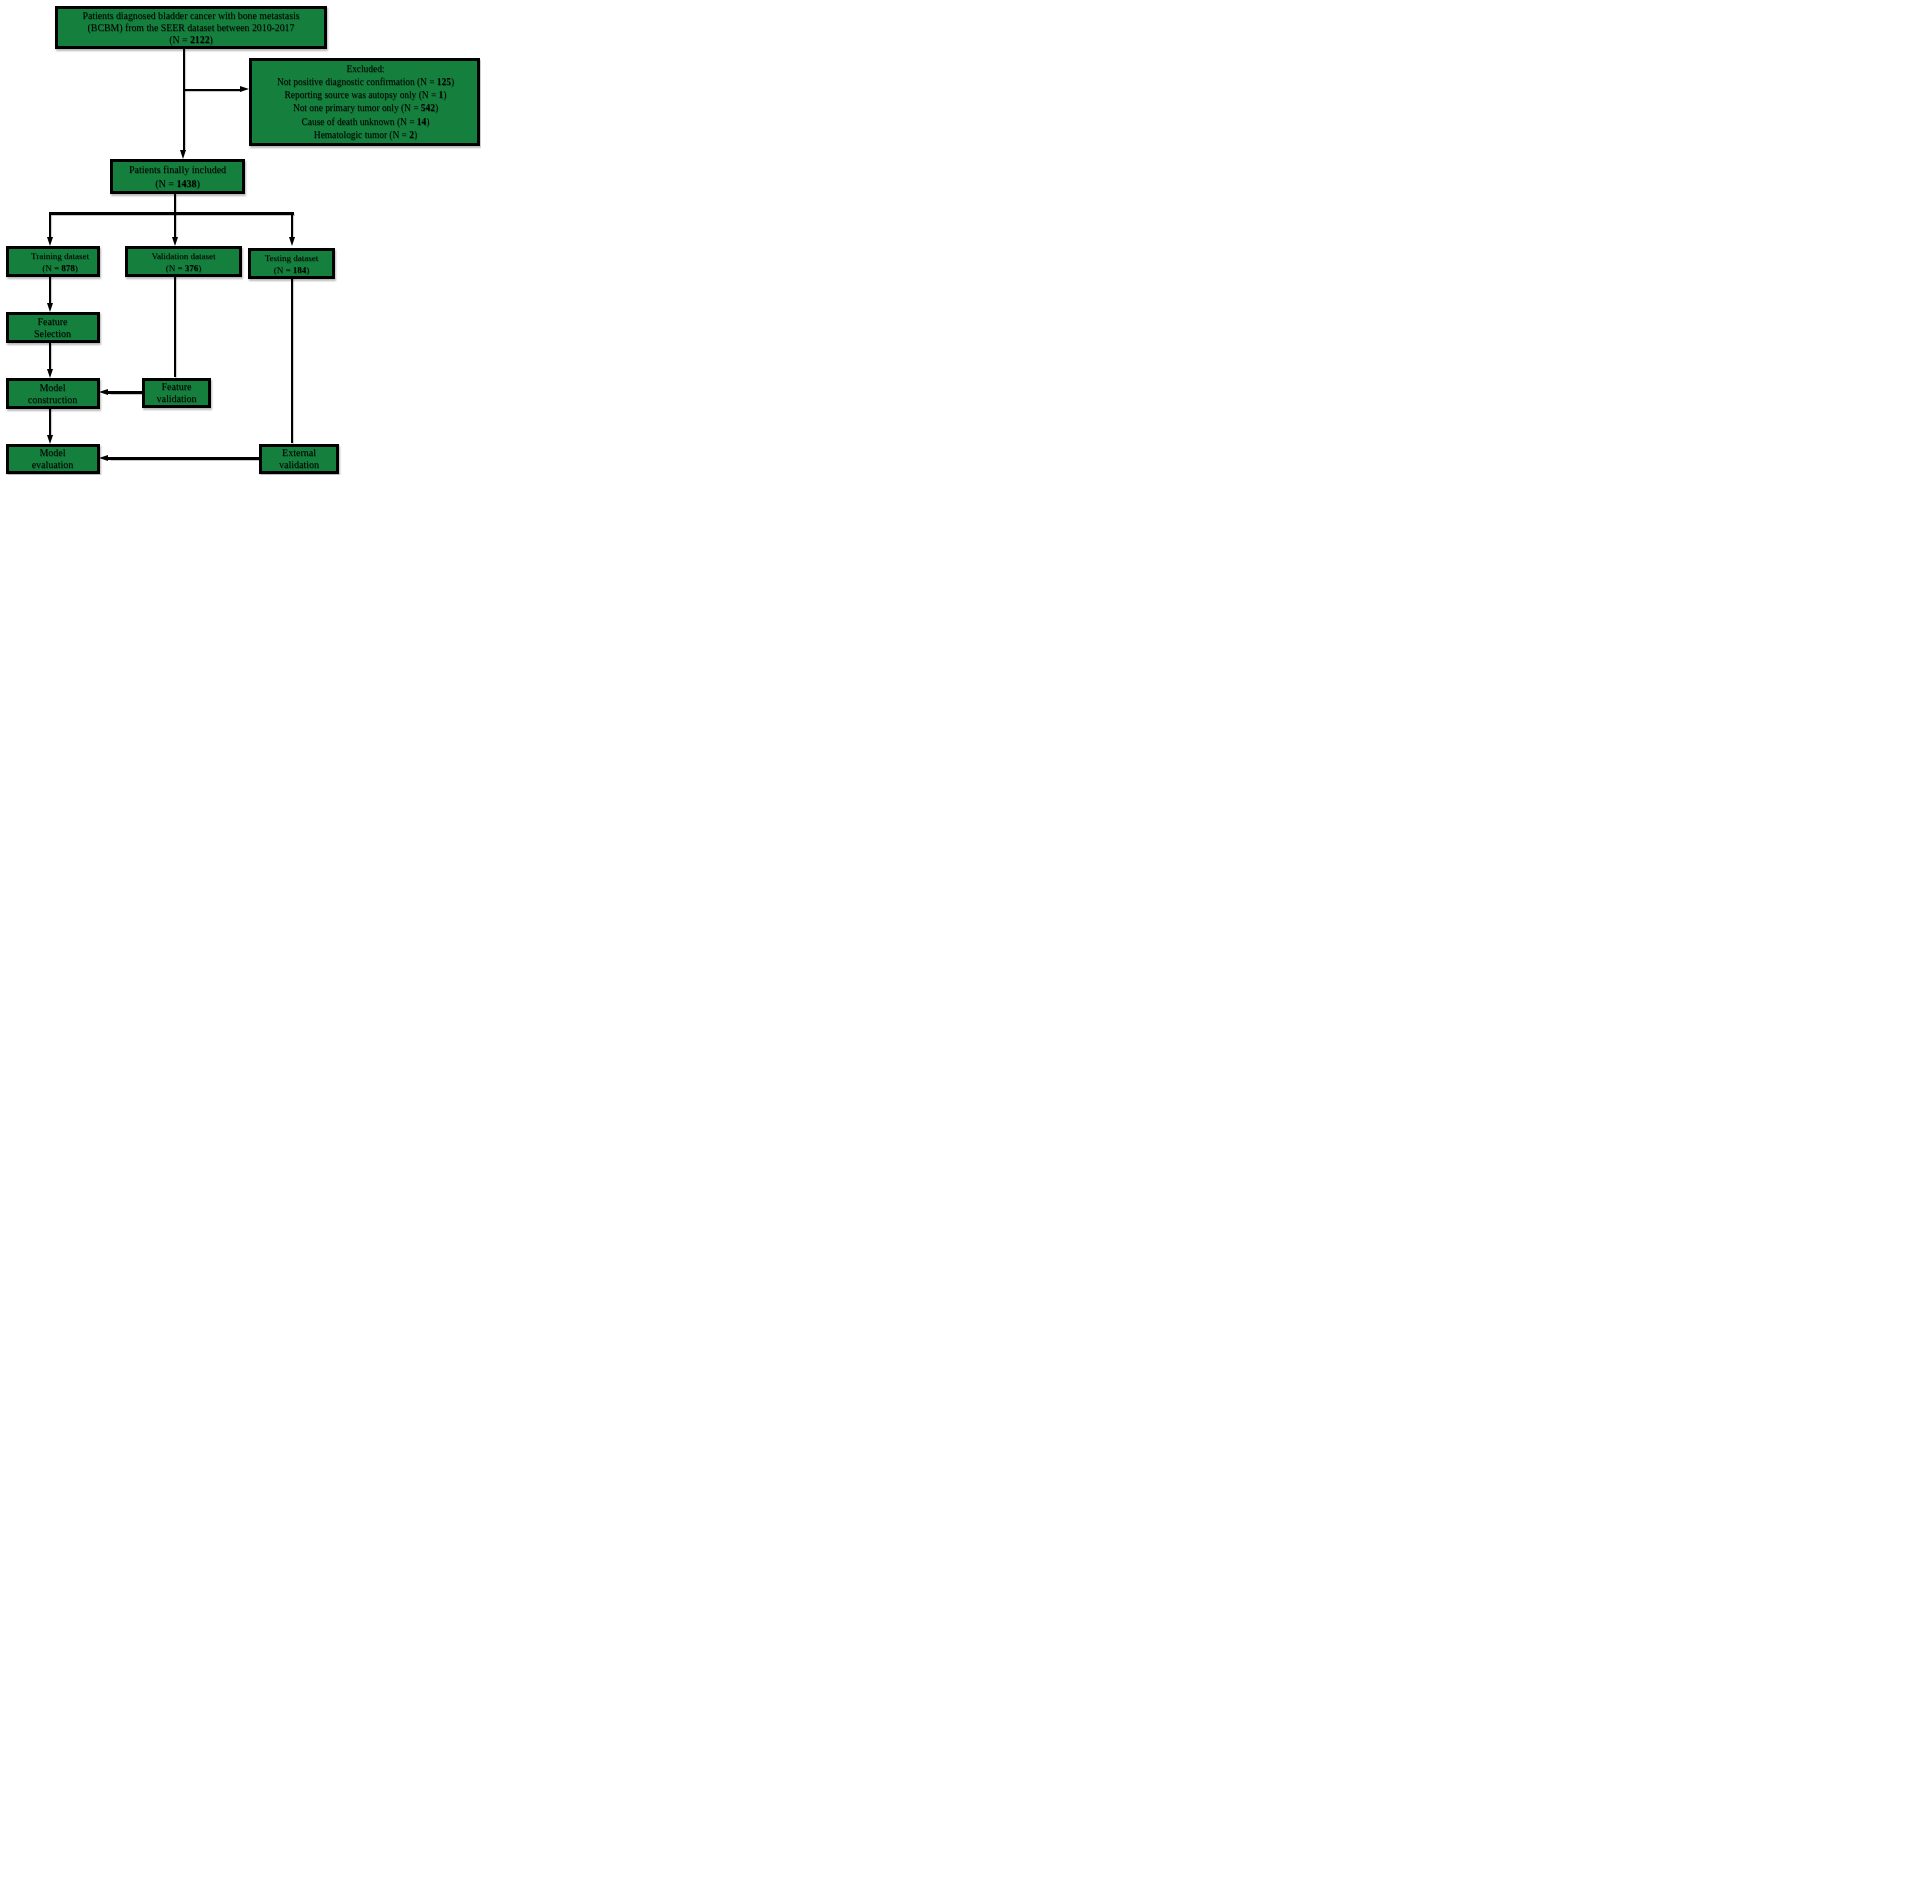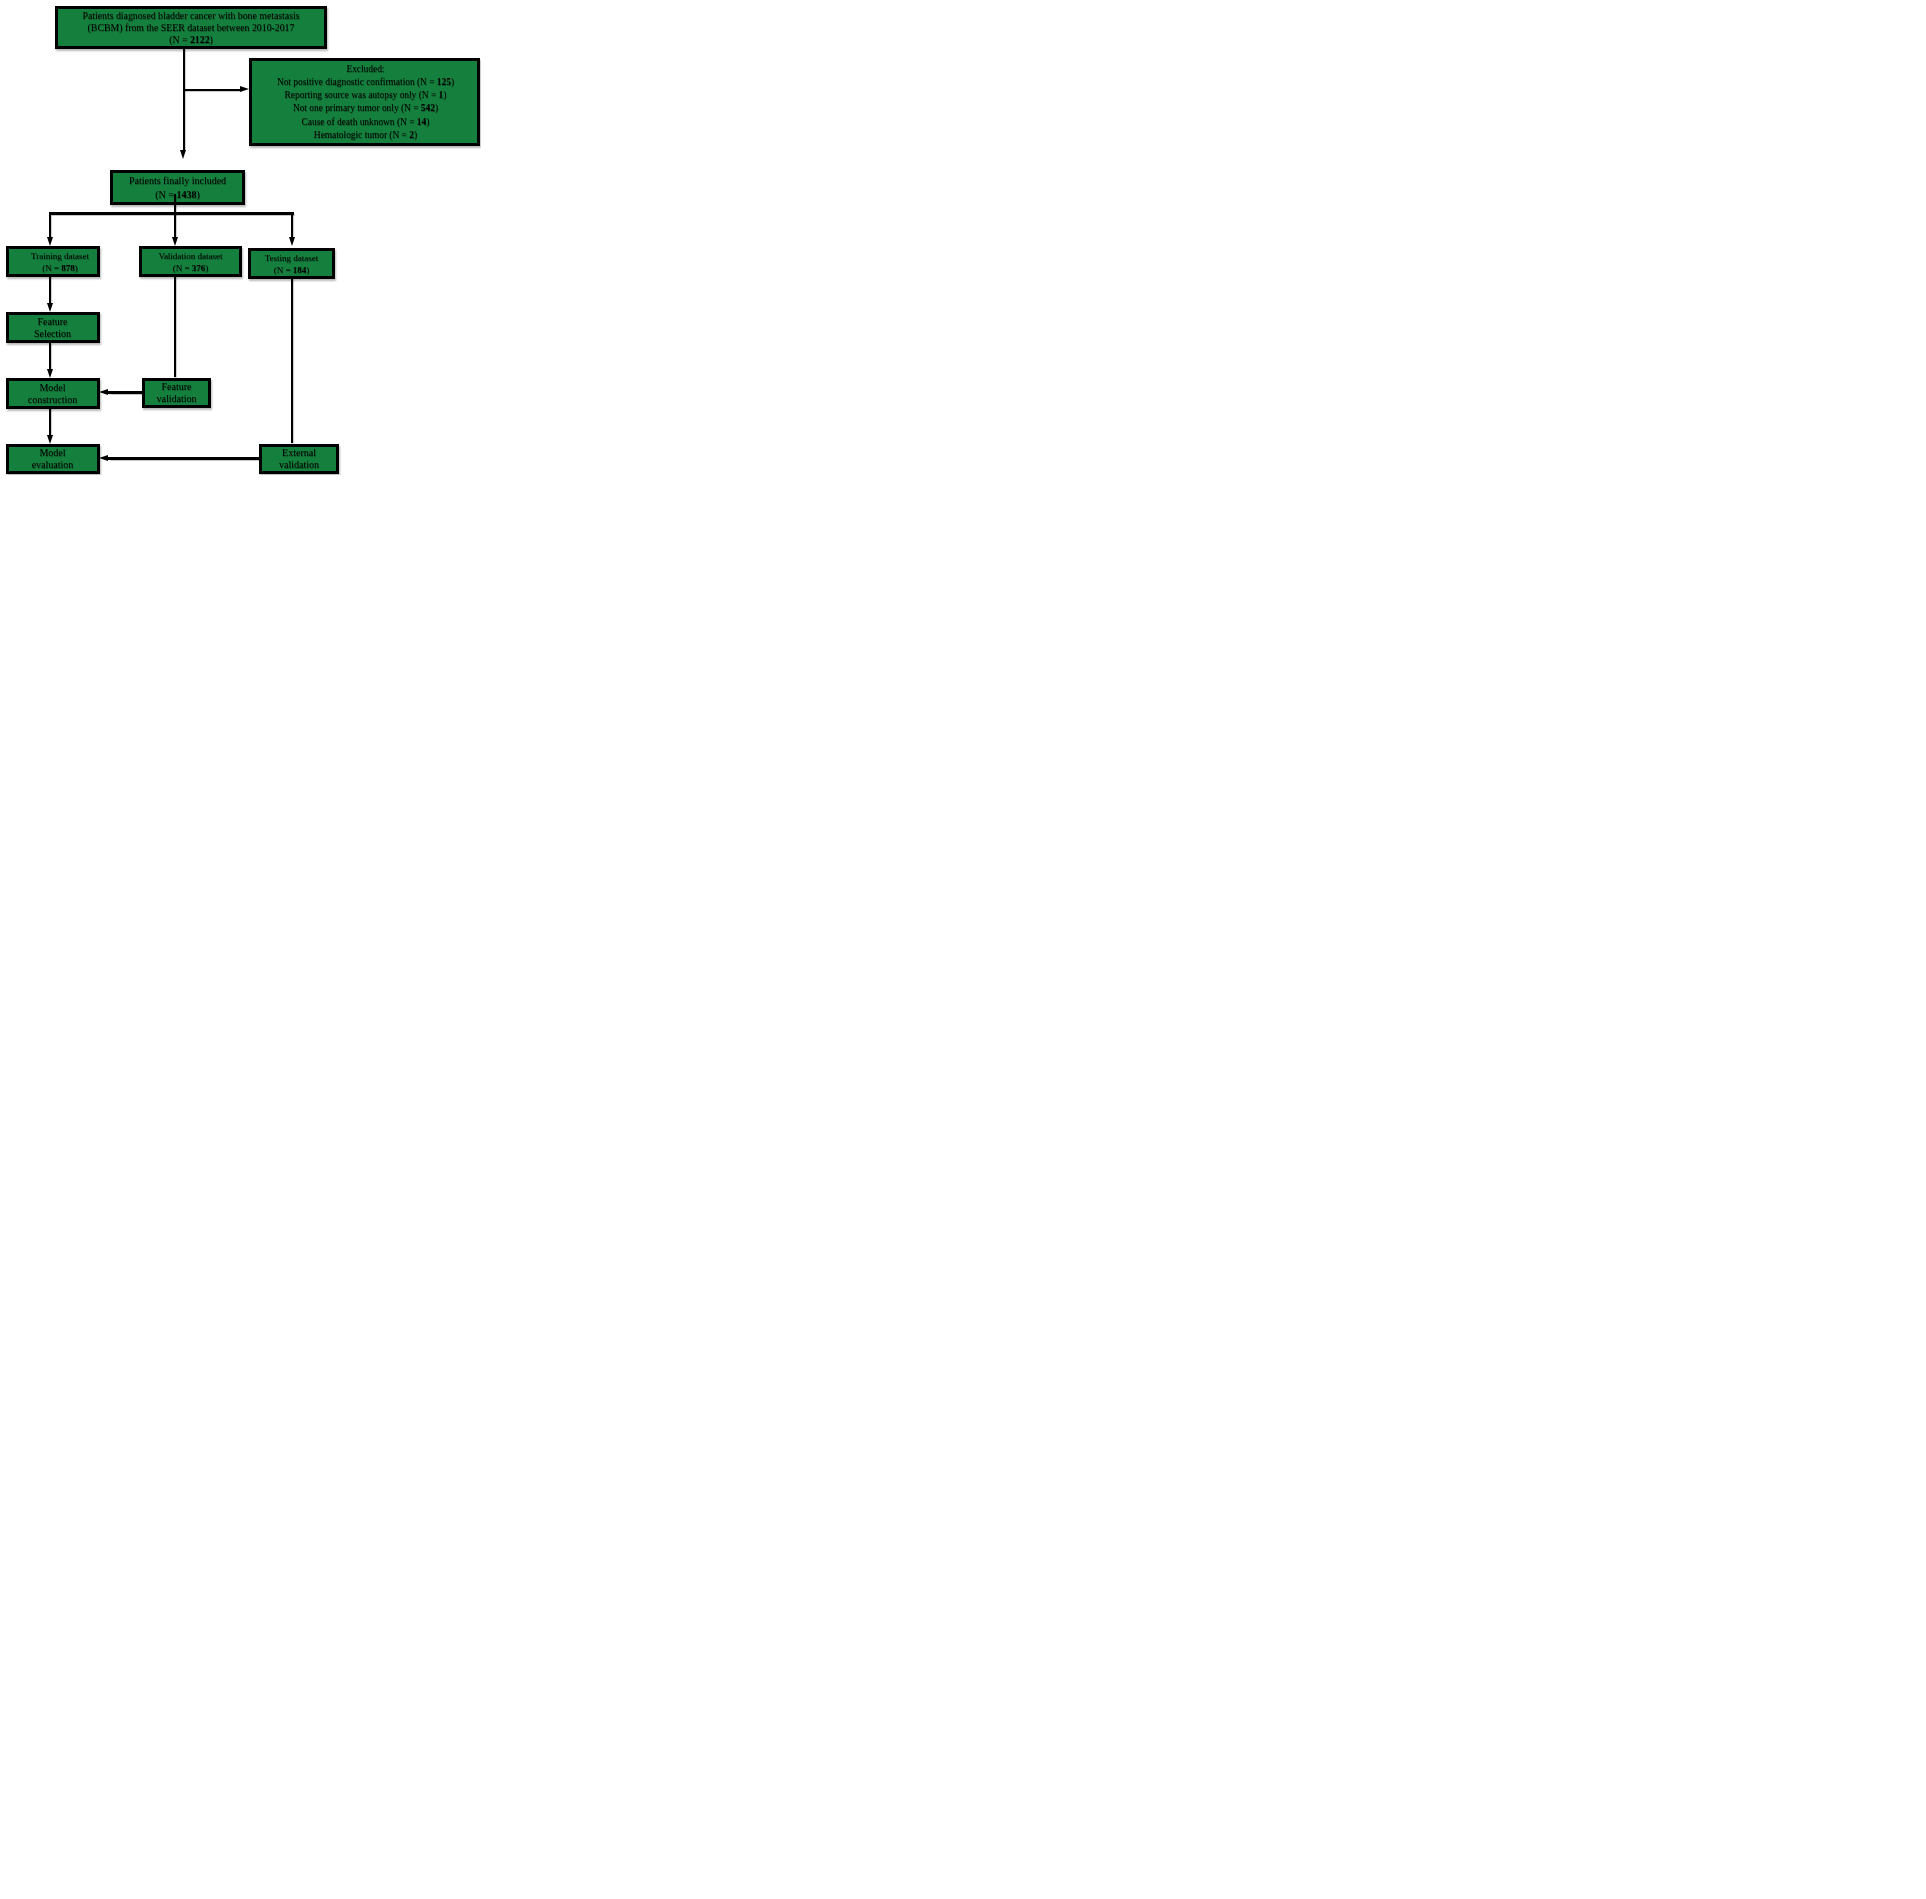--- a/index.html
+++ b/index.html
@@ -82,31 +82,31 @@
 
   <div class="node excluded t-excl" style="left:249px; top:58px; width:231px; height:88px;">
     <span class="ln">Excluded:</span>
     <span class="ln"><span>Not positive diagnostic confirmation (N = </span><span class="num">125</span><span>)</span></span>
     <span class="ln"><span>Reporting source was autopsy only (N = </span><span class="num">1</span><span>)</span></span>
     <span class="ln"><span>Not one primary tumor only (N = </span><span class="num">542</span><span>)</span></span>
     <span class="ln"><span>Cause of death unknown (N = </span><span class="num">14</span><span>)</span></span>
     <span class="ln"><span>Hematologic tumor (N = </span><span class="num">2</span><span>)</span></span>
   </div>
 
-  <div class="node t-incl" style="left:110px; top:170px; width:135px; height:35px;">
+  <div class="node t-incl" style="left:110px; top:159px; width:135px; height:35px;">
     <span class="ln">Patients finally included</span>
     <span class="ln"><span>(N = </span><span class="num">1438</span><span>)</span></span>
   </div>
 
   <div class="node t-data" style="left:5.5px; top:246px; width:94px; height:31px;padding-left:15px;">
     <span class="ln">Training dataset</span>
     <span class="ln"><span>(N = </span><span class="num">878</span><span>)</span></span>
   </div>
 
-  <div class="node t-data" style="left:139px; top:246px; width:103px; height:31px;">
+  <div class="node t-data" style="left:125px; top:246px; width:117px; height:31px;">
     <span class="ln">Validation dataset</span>
     <span class="ln"><span>(N = </span><span class="num">376</span><span>)</span></span>
   </div>
 
   <div class="node t-data" style="left:248px; top:248px; width:87px; height:31px;">
     <span class="ln">Testing dataset</span>
     <span class="ln"><span>(N = </span><span class="num">184</span><span>)</span></span>
   </div>
 
   <div class="node t-small" style="left:5.5px; top:312px; width:94px; height:31px;">

